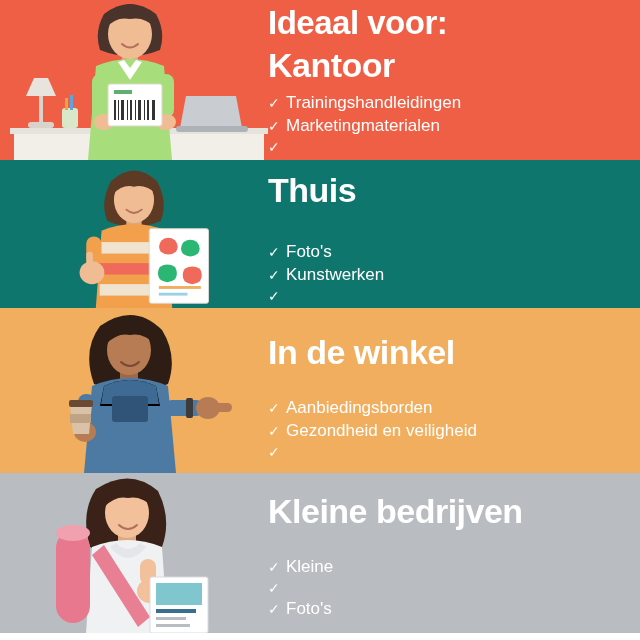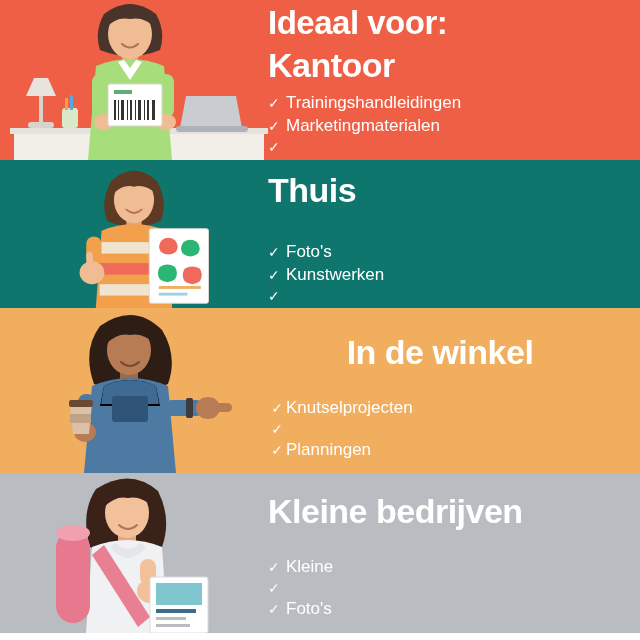--- a/index.html
+++ b/index.html
@@ -94,21 +94,21 @@
     font-size: 14px;
     color: #ffffff;
   }
   .band-2 .kicker, .band-2 .heading { color: #ffffff; }
   .band-3 .heading, .band-3 ul.bullets li, .band-3 .check { color: #ffffff; }
   .band-4 .heading, .band-4 ul.bullets li, .band-4 .check { color: #ffffff; }
 
   
   .band-1 .content { padding-top: 4px; }
   .band-2 .content { padding-top: 12px; }
-  .band-3 .content { padding-top: 26px; text-align: center; }
+  .band-3 .content { padding-top: 26px; }
   .band-4 .content { padding-top: 20px; }
 </style>
 </head>
 <body>
 
 <div class="poster">
 
   <div class="band band-1">
     <div class="band-inner">
       <div class="figure">
@@ -272,28 +272,28 @@
 
             <rect x="186" y="90" width="7" height="20" rx="2" fill="#3b3b3b"></rect>
           </g>
         </svg>
       </div>
       <div class="content">
         <div class="heading">In de winkel</div>
         <ul class="bullets" style="margin-top:26px;">
           <li>
               <span class="check">✓</span>
-              <span>Knutselprojecten</span>
-            </li>
-          <li>
-              <span class="check">✓</span>
-            </li>
-          <li>
-              <span class="check">✓</span>
-              <span>Planningen</span>
+              <span>Aanbiedingsborden</span>
+            </li>
+          <li>
+              <span class="check">✓</span>
+              <span>Gezondheid en veiligheid</span>
+            </li>
+          <li>
+              <span class="check">✓</span>
             </li>
         </ul>
       </div>
     </div>
   </div>
 
   <div class="band band-4">
     <div class="band-inner">
       <div class="figure">
         <svg class="photo" viewBox="0 0 268 160" preserveAspectRatio="xMidYMax meet">

